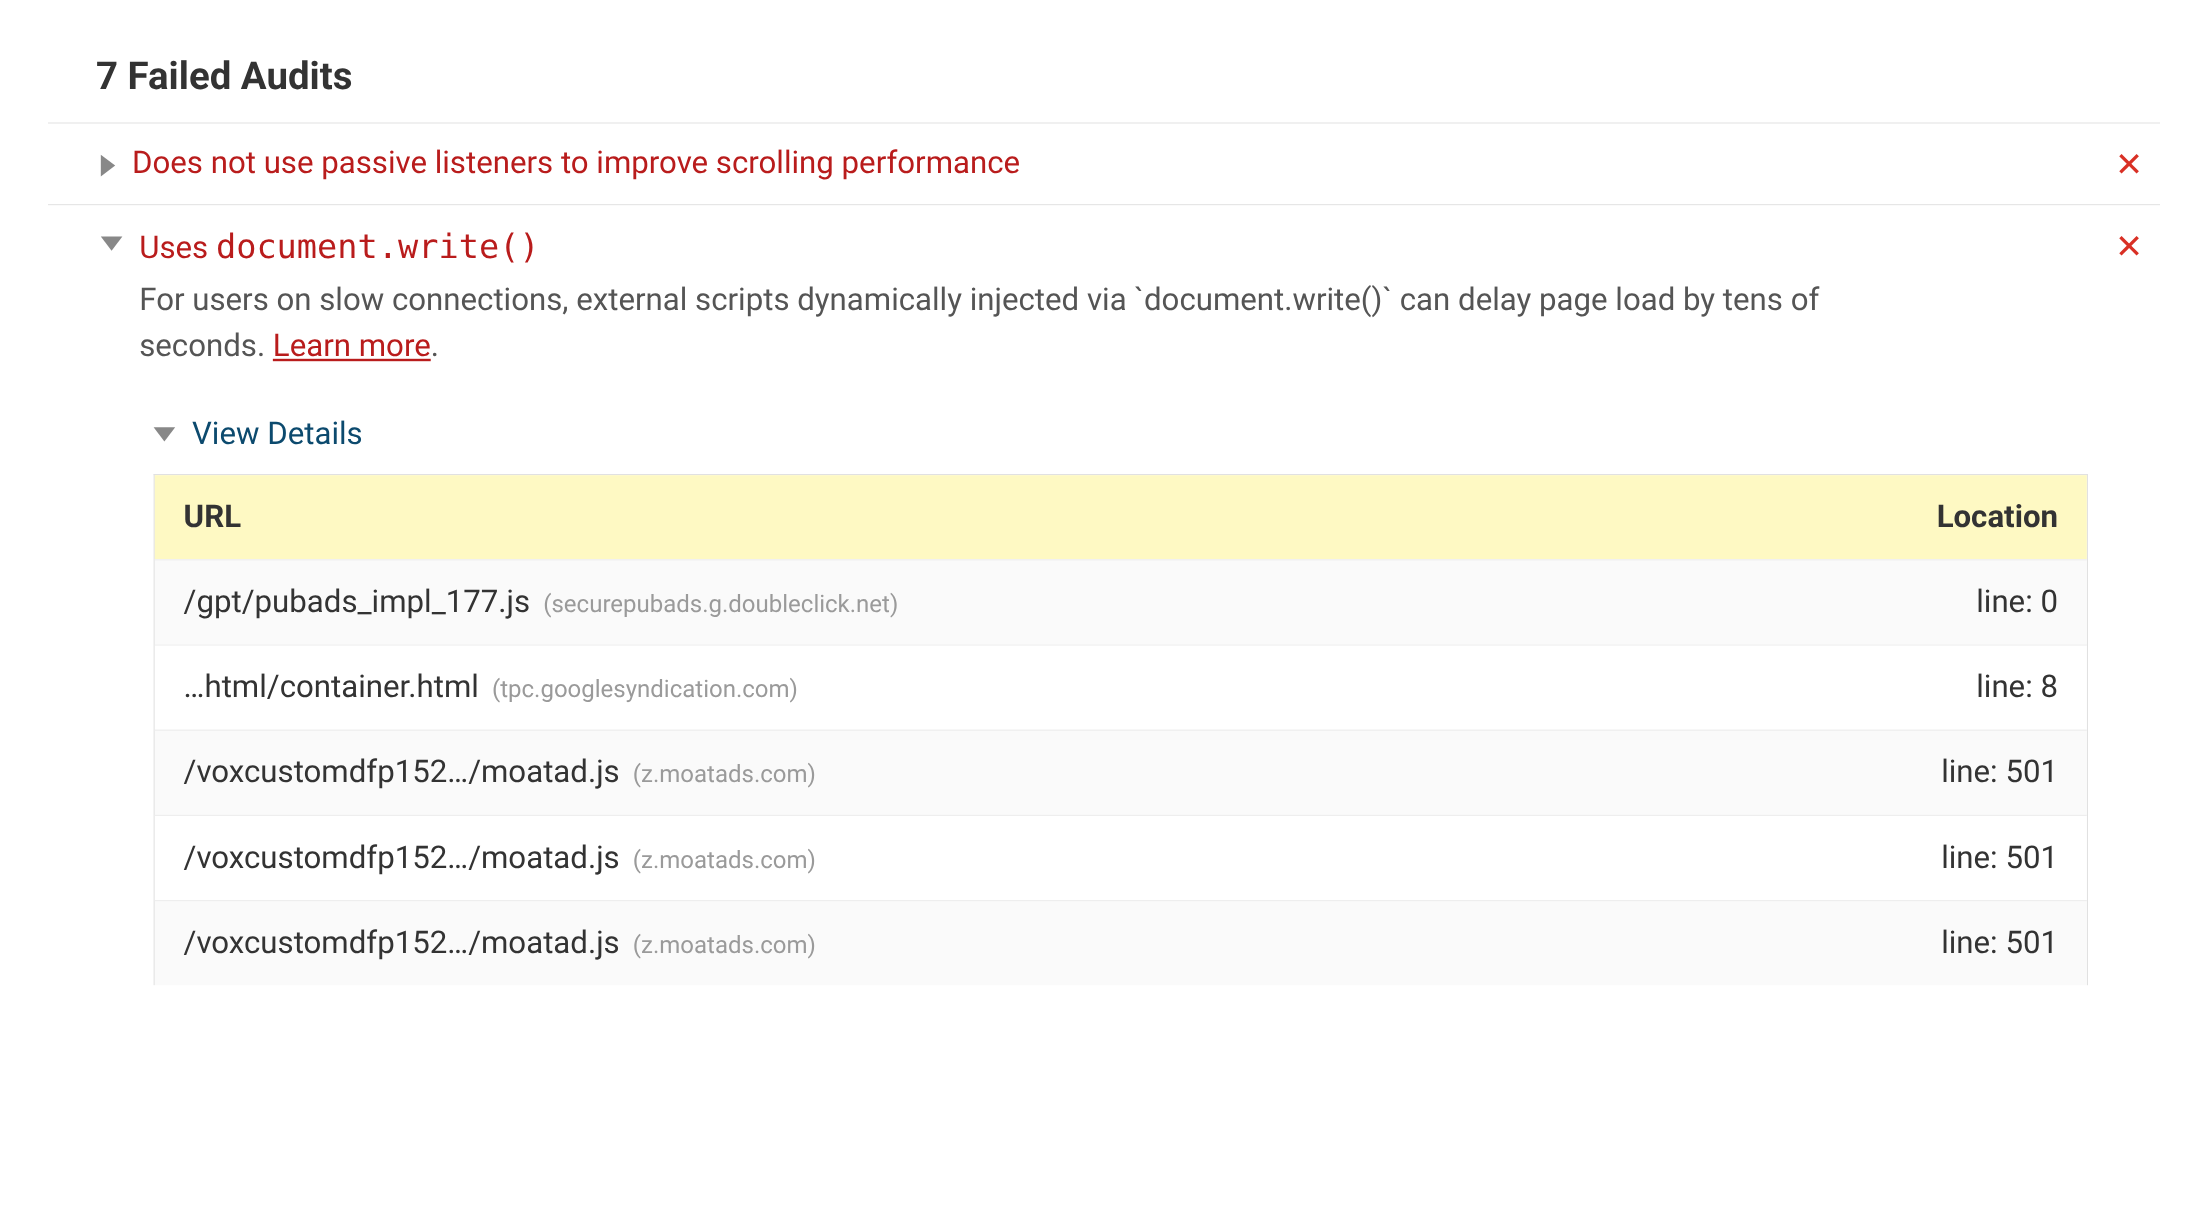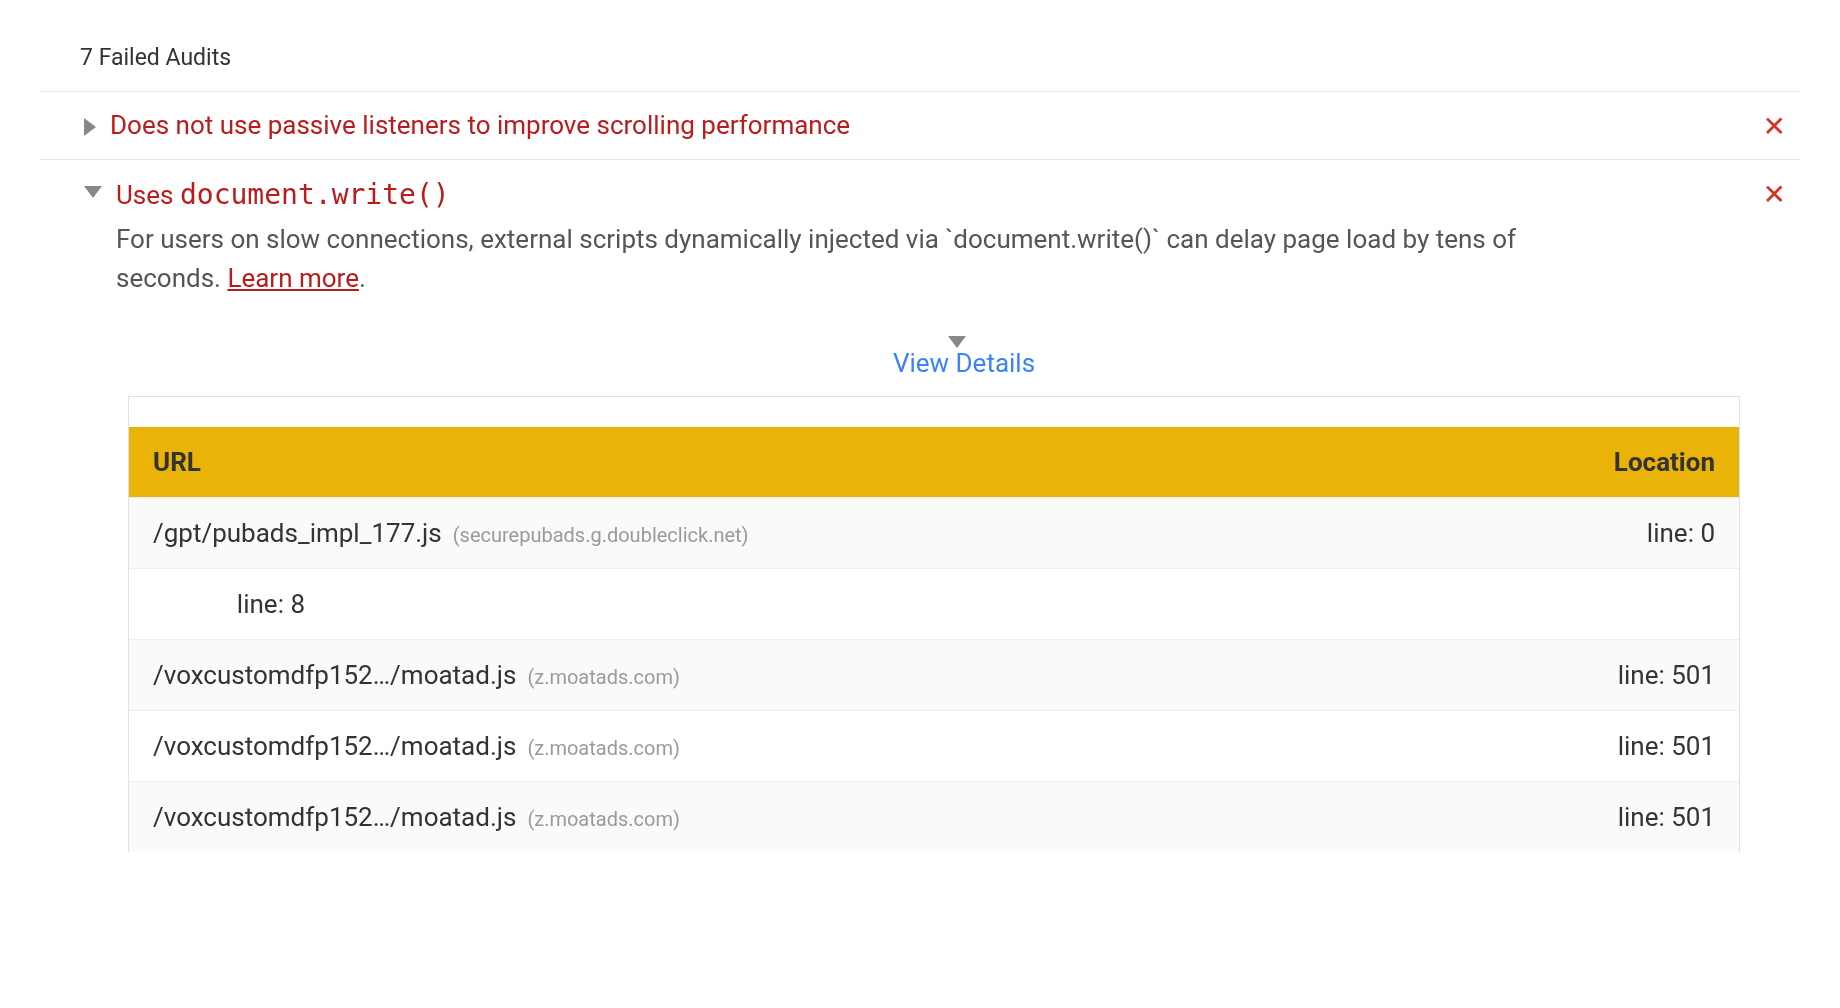--- a/index.html
+++ b/index.html
@@ -48,22 +48,22 @@
   .score-text {
     position: absolute;
     top: 50%; left: 50%;
     transform: translate(-50%, -50%);
     font-size: 32px;
     font-weight: 400;
     color: #e67e22;
     letter-spacing: -1px;
   }
   .section-title {
-    font-size: 23px;
-    font-weight: 400;
+    font-size: 32px;
+    font-weight: 700;
     color: #333;
     padding: 24px 0 20px 40px;
     border-bottom: 1px solid #e6e6e6;
   }
   .audit-row {
     display: flex;
     align-items: flex-start;
     padding: 16px 0 16px 0;
     border-bottom: 1px solid #e6e6e6;
   }
@@ -111,37 +111,35 @@
     font-size: 28px;
     padding-right: 14px;
     padding-top: 2px;
     flex-shrink: 0;
   }
   .view-details {
     display: flex;
     align-items: center;
     padding: 22px 0 18px 88px;
     font-size: 26px;
-    color: #3b82f6;
-    flex-direction: column;
+    color: #0c4a6e;
   }
   .view-details .tri-down { margin-right: 14px; }
   .details-table {
     margin-left: 88px;
     margin-right: 60px;
     border: 1px solid #e1e1e1;
     border-bottom: none;
   }
   .table-header {
     display: flex;
-    background: #eab308;
+    background: #fef9c3;
     font-size: 26px;
     font-weight: 700;
     color: #333;
-    margin-top: 30px;
   }
   .col-url { flex: 1; padding: 20px 20px 20px 24px; }
   .col-loc { width: 200px; padding: 20px 24px 20px 10px; text-align: right; }
   .table-row {
     display: flex;
     font-size: 26px;
     color: #333;
     border-top: 1px solid #eee;
   }
   .table-row:nth-child(odd) { background: #fafafa; }
@@ -188,20 +186,21 @@
     <div class="table-header">
       <div class="col-url">URL</div>
       <div class="col-loc">Location</div>
     </div>
     <div id="table-body">
         <div class="table-row">
           <div class="row-url"><span>/gpt/pubads_impl_177.js</span><span class="host"> (securepubads.g.doubleclick.net)</span></div>
           <div class="row-loc">line: 0</div>
         </div>
         <div class="table-row">
+          <div class="row-url"><span>…html/container.html</span><span class="host"> (tpc.googlesyndication.com)</span></div>
           <div class="row-loc">line: 8</div>
         </div>
         <div class="table-row">
           <div class="row-url"><span>/voxcustomdfp152…/moatad.js</span><span class="host"> (z.moatads.com)</span></div>
           <div class="row-loc">line: 501</div>
         </div>
         <div class="table-row">
           <div class="row-url"><span>/voxcustomdfp152…/moatad.js</span><span class="host"> (z.moatads.com)</span></div>
           <div class="row-loc">line: 501</div>
         </div>

